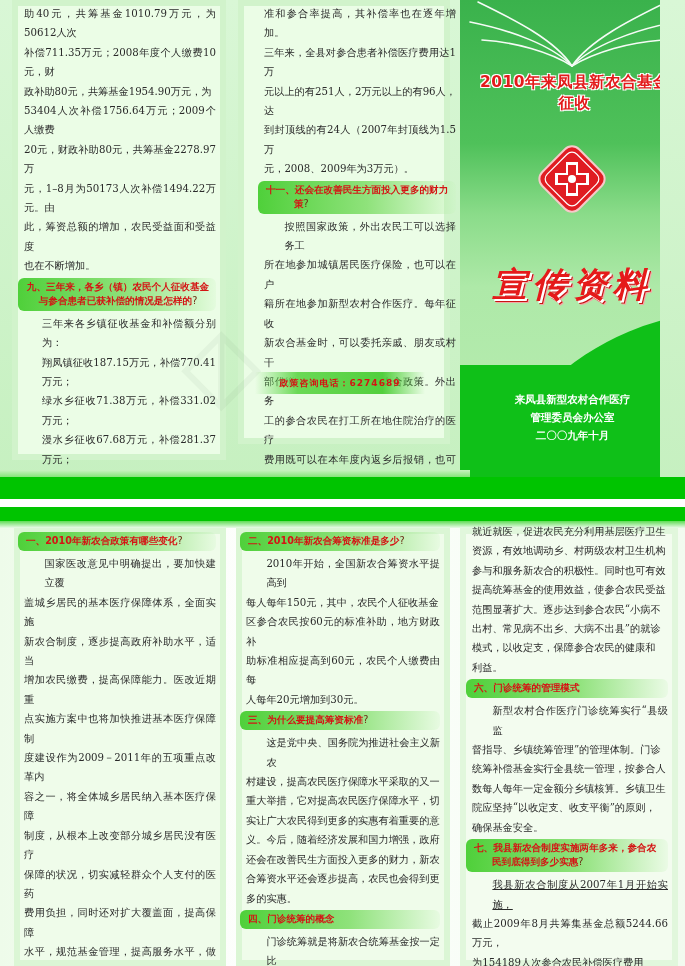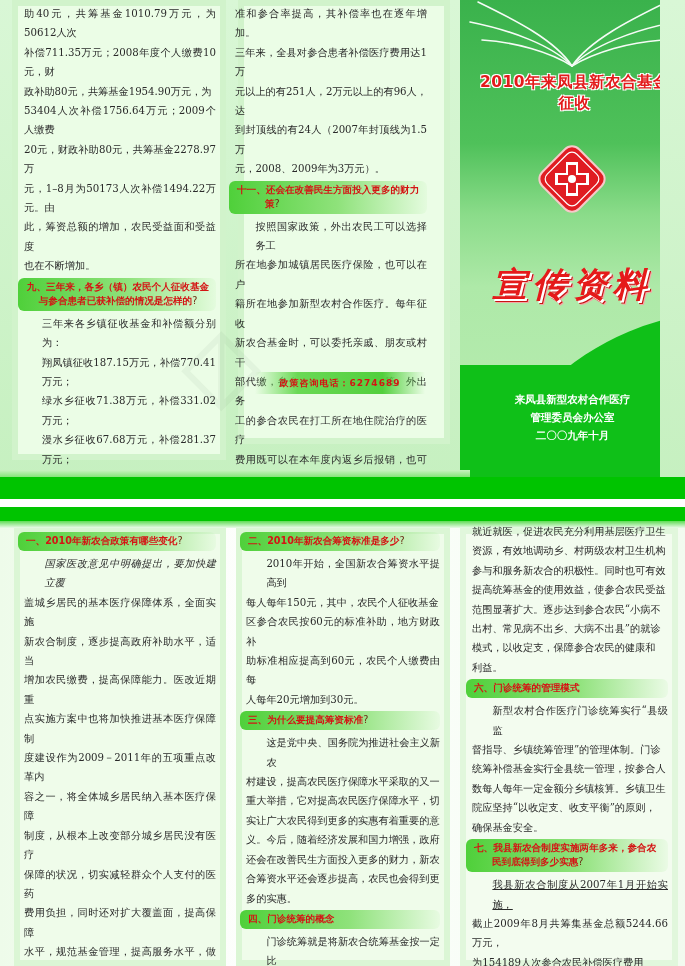--- a/index.html
+++ b/index.html
@@ -100,21 +100,21 @@
     </div>
     <p class="noindent">
       <span class="line" style="padding-left:2em;">我县2007年参合率为76.26%，其住院补偿</span>
       <span class="line">率是30.12%，人均补偿552元；2008年参合率</span>
       <span class="line">为86.97%，其住院补偿率是41.55%，人均补</span>
       <span class="line">偿831元；2009年参合率为89.51%，其住院补</span>
       <span class="line">偿率是47.20%，人均补偿944元，说明筹资标</span>
     </p>
   </div>
 
-  <div class="col" style="left:235px; top:4px; width:192px;">
+  <div class="col" style="left:264px; top:4px; width:192px;">
     <p class="noindent">
       <span class="line">准和参合率提高，其补偿率也在逐年增加。</span>
       <span class="line">三年来，全县对参合患者补偿医疗费用达1万</span>
       <span class="line">元以上的有251人，2万元以上的有96人，达</span>
       <span class="line">到封顶线的有24人（2007年封顶线为1.5万</span>
       <span class="line">元，2008、2009年为3万元）。</span>
     </p>
     <div class="qhead">
       <span class="line">十一、还会在改善民生方面投入更多的财力</span>
       <span style="padding-left:28px;">策</span><span class="q">?</span>
@@ -178,21 +178,21 @@
 
   <div class="col-panel" style="left:14px; top:0; width:212px; height:438px; background:#effcea; border-color:#dbf6d5;"></div>
   <div class="col-panel" style="left:236px; top:0; width:214px; height:438px; background:#effcea; border-color:#dbf6d5;"></div>
   <div class="col-panel" style="left:460px; top:0; width:218px; height:438px; background:#f3fcef; border-color:#e1f7dc;"></div>
 
   <div class="col" style="left:24px; top:2px; width:192px;">
     <div class="qhead">
       <span>一、2010年新农合政策有哪些变化</span><span class="q">?</span>
     </div>
     <p class="noindent">
-      <span class="line" style="padding-left:2em;font-style:italic;">国家医改意见中明确提出，要加快建立覆</span>
+      <span class="line" style="padding-left:2em;">国家医改意见中明确提出，要加快建立覆</span>
       <span class="line">盖城乡居民的基本医疗保障体系，全面实施</span>
       <span class="line">新农合制度，逐步提高政府补助水平，适当</span>
       <span class="line">增加农民缴费，提高保障能力。医改近期重</span>
       <span class="line">点实施方案中也将加快推进基本医疗保障制</span>
       <span class="line">度建设作为2009－2011年的五项重点改革内</span>
       <span class="line">容之一，将全体城乡居民纳入基本医疗保障</span>
       <span class="line">制度，从根本上改变部分城乡居民没有医疗</span>
       <span class="line">保障的状况，切实减轻群众个人支付的医药</span>
       <span class="line">费用负担，同时还对扩大覆盖面，提高保障</span>
       <span class="line">水平，规范基金管理，提高服务水平，做好</span>

